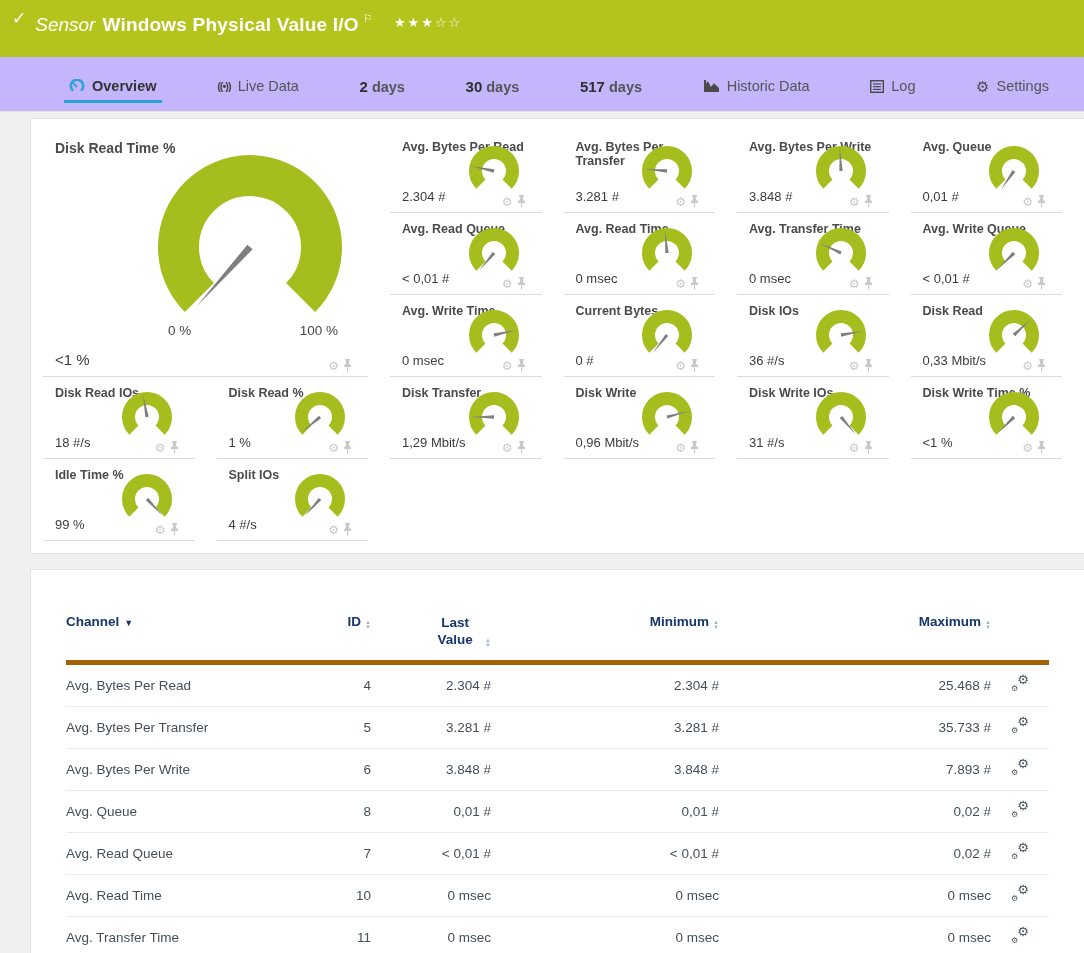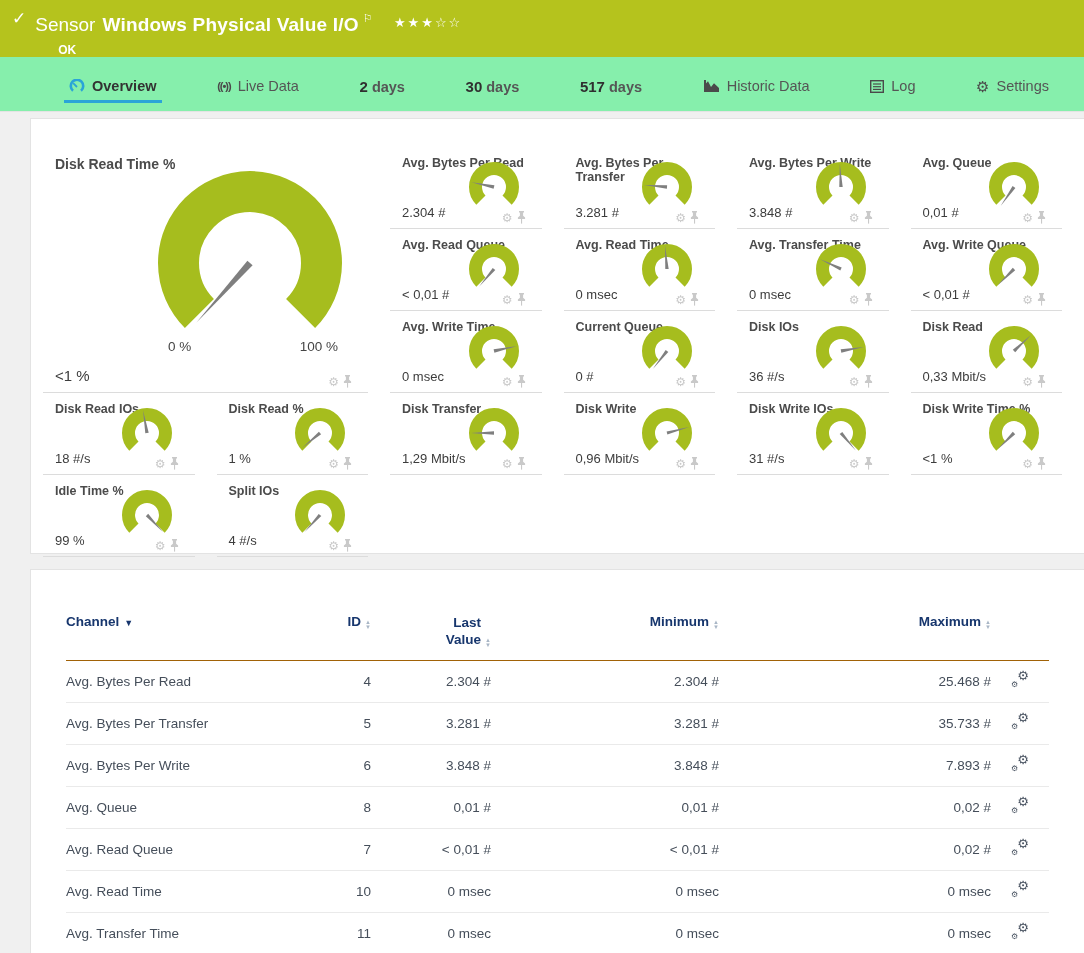--- a/index.html
+++ b/index.html
@@ -9,83 +9,82 @@
     --table-navy:#17366d;
   }
   *{margin:0;padding:0;box-sizing:border-box;}
   html,body{width:1084px;height:953px;overflow:hidden;background:#f0f0f0;
     font-family:"Liberation Sans","DejaVu Sans",sans-serif;}
   
   .topbar{height:57px;background:var(--header-green);color:#fff;display:flex;align-items:flex-start;padding:7px 0 0 10px;}
   .check{font-size:17px;font-weight:700;margin:3px 9px 0 2px;line-height:1;}
   .hgroup{display:flex;flex-direction:column;}
   .tline{font-size:19px;line-height:22px;}
-  .kind{font-weight:400;margin-right:7px;}
+  .kind{font-style:italic;font-weight:400;margin-right:7px;}
   .ttl{font-weight:700;letter-spacing:.2px;}
   .flag{font-size:11px;vertical-align:9px;margin-left:4px;font-weight:400;}
   .stars{font-size:13px;margin-left:16px;letter-spacing:2px;vertical-align:4px;}
   .status{font-size:12px;font-weight:700;margin:7px 0 0 23px;}
   
-  .tabbar{height:55px;background:#86efac;border-bottom:1px solid #e4e4e4;display:flex;align-items:center;
+  .tabbar{height:55px;background:#c4b5fd;border-bottom:1px solid #e4e4e4;display:flex;align-items:center;
     padding:6px 30px 0 64px;justify-content:space-between;}
   .tab{display:flex;align-items:center;gap:7px;padding:7px 5px 6px;border-bottom:3px solid transparent;
     font-size:14.5px;color:#555;cursor:pointer;white-space:nowrap;}
   .tab.active{border-bottom-color:var(--accent-blue);color:#333;font-weight:700;}
   .tab b{color:#2f2f2f;font-size:15px;margin-right:4px;}
   .tab .unit{color:#555;font-weight:bold;}
   .ticon{flex:0 0 auto;}
   .live-glyph{font-size:11px;color:#4a4a4a;letter-spacing:-1px;font-weight:700;}
   .gear-glyph{font-size:15px;color:#4a4a4a;line-height:1;}
   
   main{padding:6px 0 0 30px;}
   .panel{background:#fff;border:1px solid #e3e3e3;border-right:none;}
   .gauges-panel{height:436px;}
-  .ggrid{display:grid;grid-template-columns:repeat(6,1fr);grid-auto-rows:82px;padding:28px 0 0 12px;}
+  .ggrid{display:grid;grid-template-columns:repeat(6,1fr);grid-auto-rows:82px;padding:12px 0 0 12px;}
   .gcell{position:relative;margin-right:22px;border-bottom:1px solid #dcdcdc;}
   .gcell-large{grid-column:1/3;grid-row:1/4;}
   .g-label{position:absolute;top:9px;left:12px;right:4px;font-size:12.5px;font-weight:700;color:#4b4b4b;}
   .g-label.lg{font-size:14px;}
   .g-dial{position:absolute;right:20px;top:13px;width:56px;height:52px;}
   .g-value{position:absolute;left:12px;bottom:8px;font-size:13px;color:#3c3c3c;}
   .g-value.lgv{font-size:15px;}
   .g-icons{position:absolute;right:16px;bottom:4px;display:flex;gap:4px;align-items:flex-end;}
   .mini-gear{font-size:12px;line-height:1;color:#c9c9c9;cursor:pointer;}
   .big-wrap{position:absolute;right:16px;top:22px;width:204px;}
   .g-dial-large{width:190px;height:168px;margin:0 auto;}
   .g-scale{display:flex;justify-content:space-between;padding:0 14px 0 20px;font-size:13.5px;color:#454545;margin-top:2px;}
   
   .table-panel{margin-top:15px;min-height:420px;padding:40px 35px 10px;}
   table.tbl{width:100%;border-collapse:collapse;table-layout:fixed;}
   col.c-channel{width:245px;}col.c-id{width:60px;}col.c-last{width:120px;}
   col.c-min{width:228px;}col.c-max{width:272px;}col.c-act{width:auto;}
   thead th{color:var(--table-navy);font-size:13.5px;font-weight:700;text-align:right;
-    padding:4px 0 12px;vertical-align:top;border-bottom:1px solid #a16207;}
+    padding:4px 0 12px;vertical-align:top;border-bottom:5px solid #a16207;}
   thead th.h-channel{text-align:left;}
-  thead th.h-last .wrapword{display:inline-block;width:52px;white-space:normal;line-height:17px;}
+  thead th.h-last .wrapword{display:inline-block;width:52px;text-align:center;white-space:normal;line-height:17px;}
   .sorter{display:inline-flex;flex-direction:column;font-size:6px;line-height:5px;color:#a9b6c6;
     margin-left:4px;vertical-align:2px;cursor:pointer;}
   .sortdown{font-size:9px;color:var(--table-navy);margin-left:5px;cursor:pointer;}
   tbody td{font-size:13.5px;color:#454e5a;padding:11px 0;border-bottom:1px solid #eaeaea;text-align:right;}
   tbody td.t-channel{text-align:left;}
   tbody td.t-act{text-align:center;}
   .gears-icon{position:relative;display:inline-block;width:18px;height:16px;color:#4b5563;cursor:pointer;}
   .gears-icon .g1{position:absolute;right:0;top:-3px;font-size:13px;line-height:1;}
   .gears-icon .g2{position:absolute;left:0;bottom:-1px;font-size:8px;line-height:1;}
 </style>
 </head>
 <body>
 
 <header class="topbar">
   <span class="check">✓</span>
   <div class="hgroup">
     <div class="tline">
       <span class="kind">Sensor</span><span class="ttl">Windows Physical Value I/O</span><span class="flag">⚐</span>
       <span class="stars">★★★☆☆</span>
     </div>
-    <div class="status">OK</div>
   </div>
 </header>
 
 <nav class="tabbar">
   <div class="tab active">
     <svg class="ticon" width="16" height="15" viewBox="0 0 16 15">
       <path d="M4 11.7 A6.2 6.2 0 1 1 12 11.7" fill="none" stroke="#2aa4d8" stroke-width="2.6"></path>
       <line x1="8" y1="8" x2="4.2" y2="4.2" stroke="#2aa4d8" stroke-width="1.8"></line>
     </svg>
     <span>Overview</span>
@@ -283,21 +282,21 @@
         <div class="g-value">0 msec</div>
         <div class="g-icons">
             <span class="mini-gear">⚙</span>
             <svg width="9" height="13" viewBox="0 0 9 13">
               <path d="M2 0 h5 v1.6 h-0.9 v3.2 l2 1.8 v1.4 H0.9 V6.6 l2-1.8 V1.6 H2 Z" fill="#c9c9c9"></path>
               <rect x="4" y="8" width="1.1" height="4.6" fill="#c9c9c9"></rect>
             </svg>
           </div>
       </div>
       <div class="gcell">
-        <div class="g-label">Current Queue</div>
+        <div class="g-label">Current Bytes</div>
         <div class="g-dial"><svg width="56" height="52">
               <path d="M 14.9 40.1 A 18.5 18.5 0 1 1 41.1 40.1" fill="none" stroke="#a6bd1e" stroke-width="13"></path>
               <polygon points="26.7,26.0 29.3,28.0 13.8,45.1" fill="#7f7f7f"></polygon>
             </svg></div>
         <div class="g-value">0 #</div>
         <div class="g-icons">
             <span class="mini-gear">⚙</span>
             <svg width="9" height="13" viewBox="0 0 9 13">
               <path d="M2 0 h5 v1.6 h-0.9 v3.2 l2 1.8 v1.4 H0.9 V6.6 l2-1.8 V1.6 H2 Z" fill="#c9c9c9"></path>
               <rect x="4" y="8" width="1.1" height="4.6" fill="#c9c9c9"></rect>

